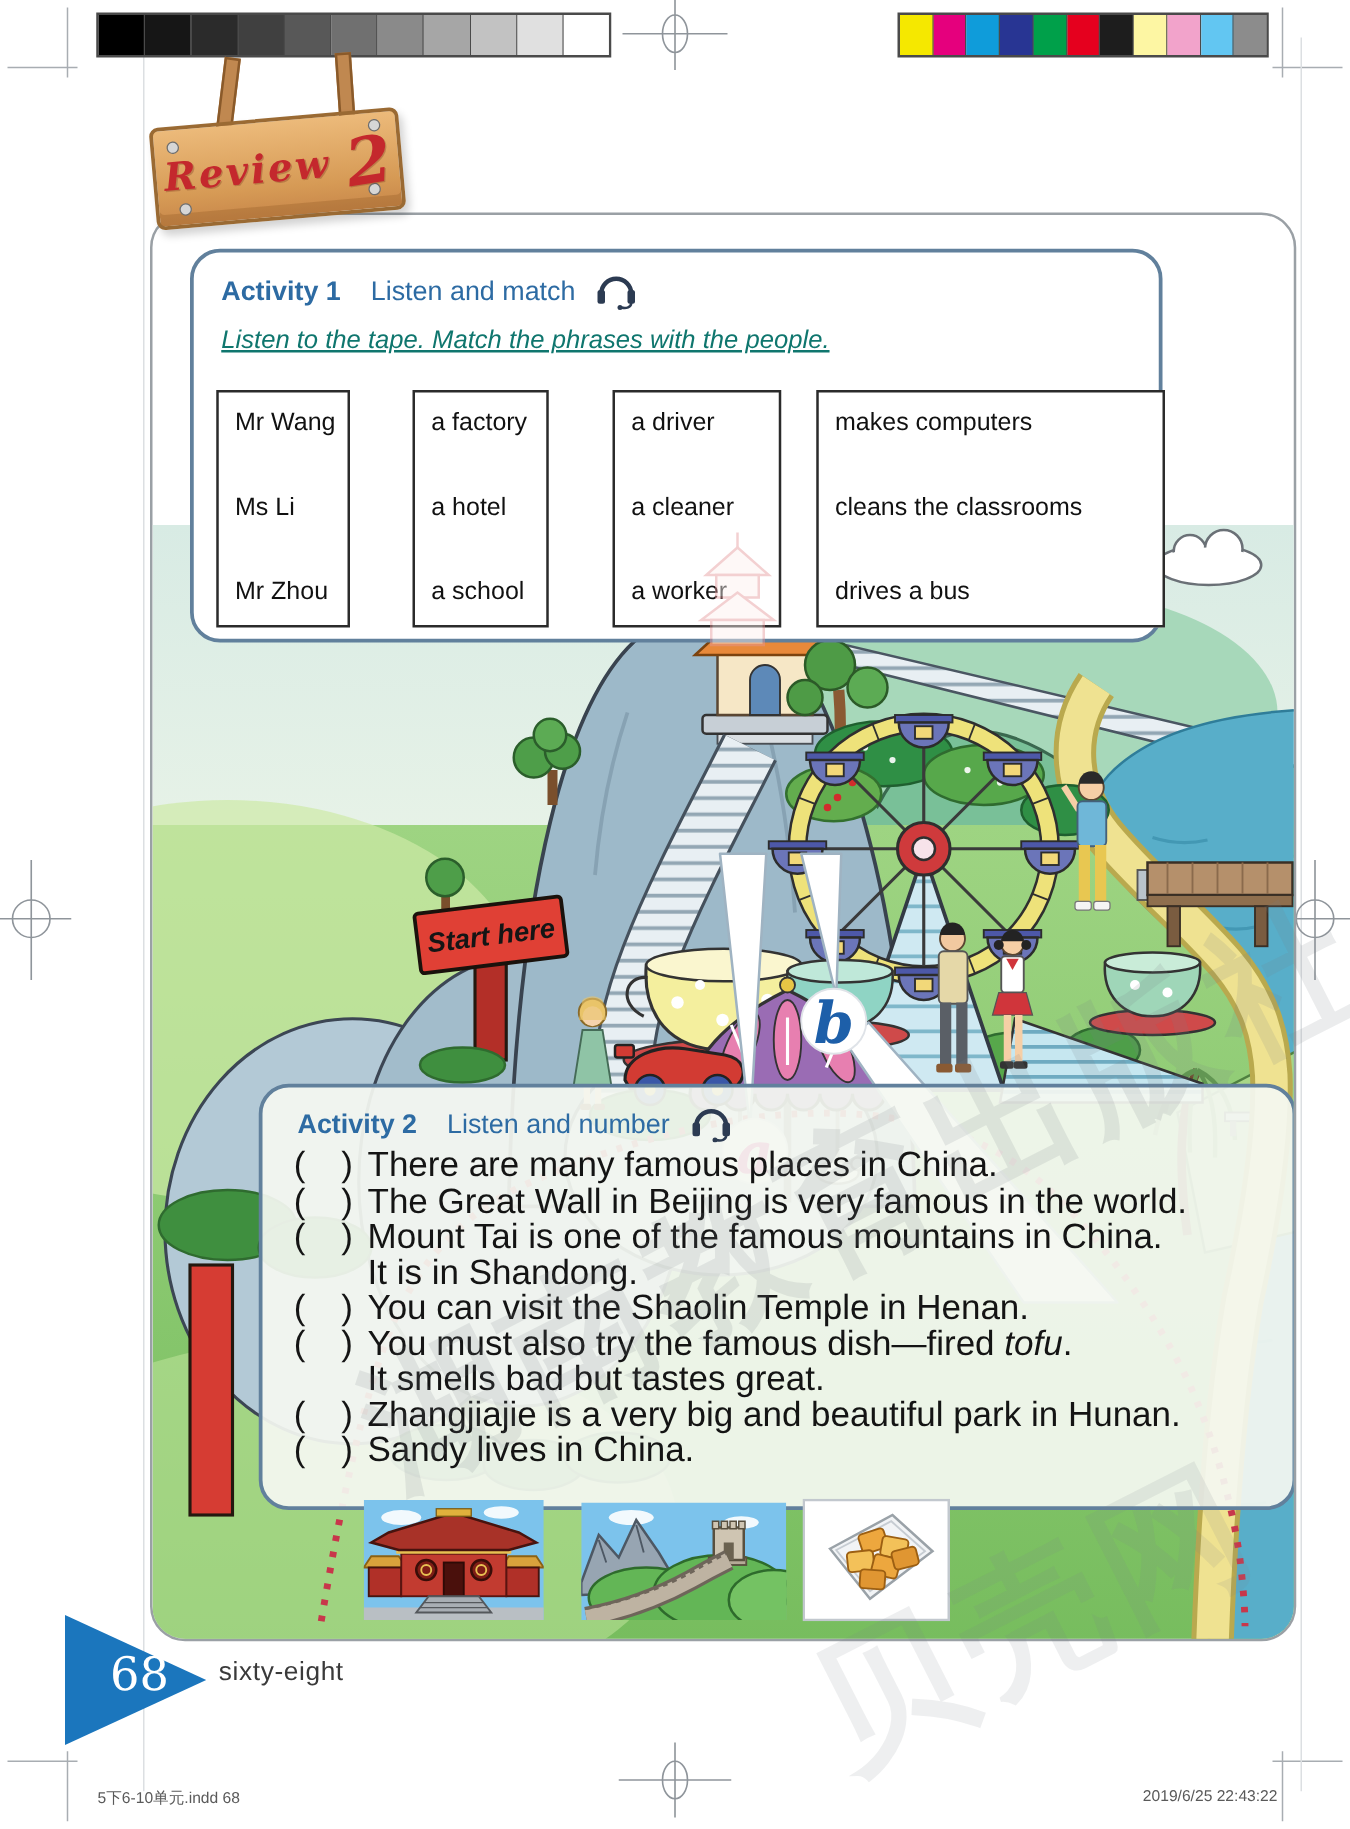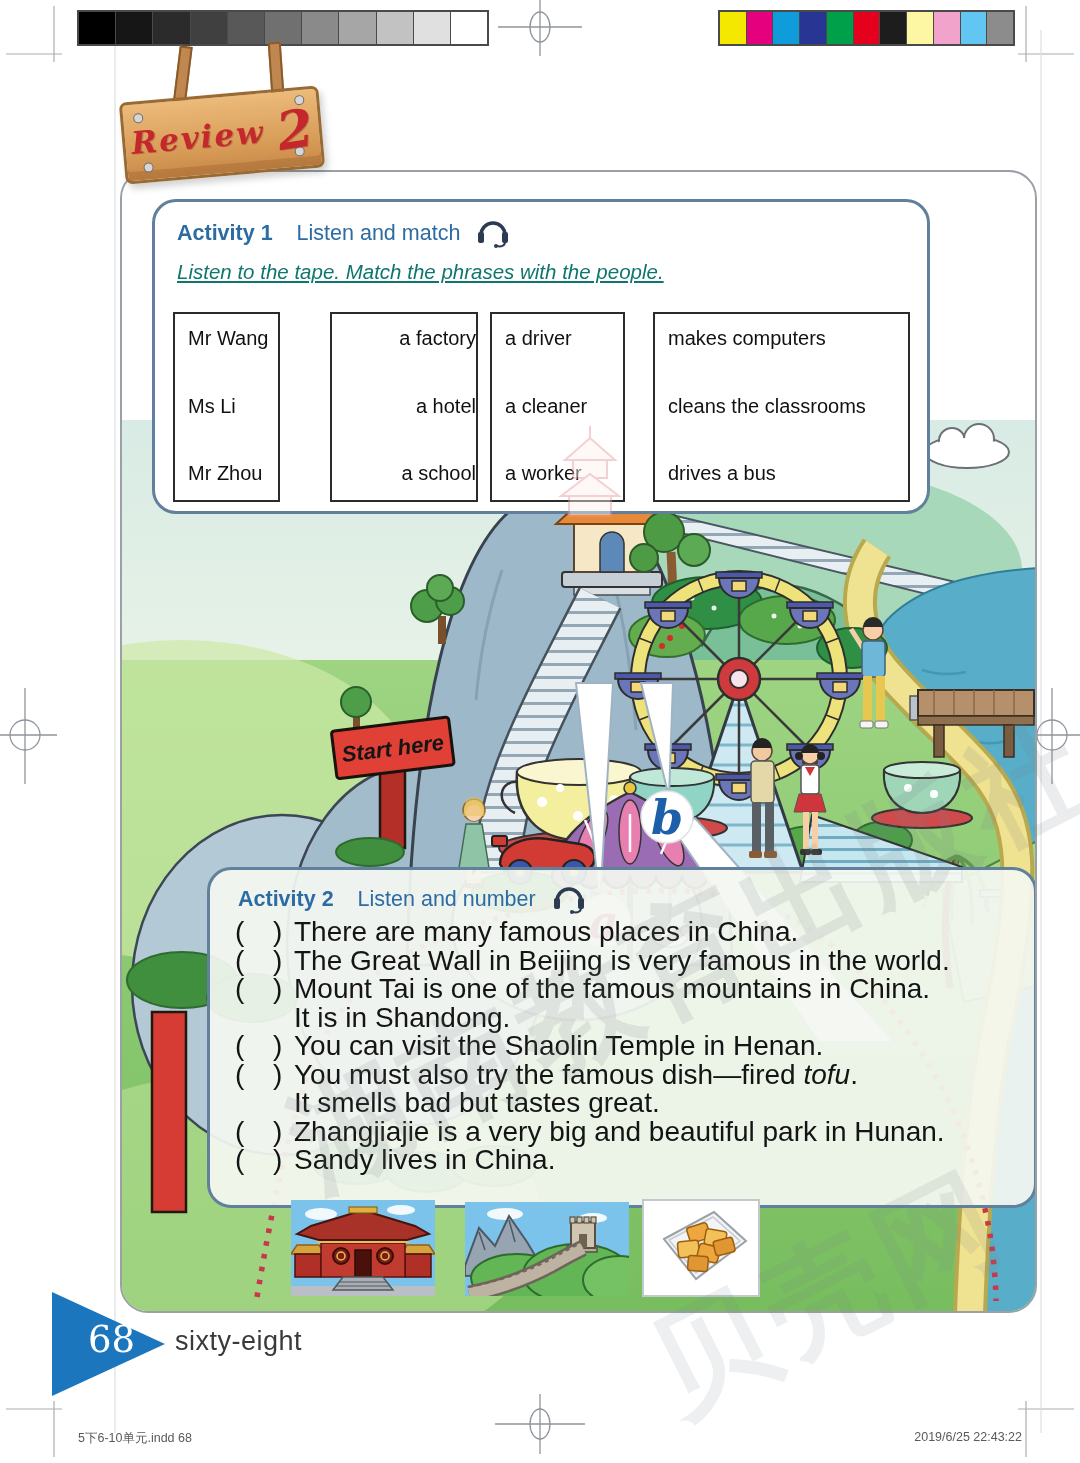--- a/index.html
+++ b/index.html
@@ -40,40 +40,40 @@
   .panel-title{position:absolute;display:flex;align-items:center;}
   .a1 .panel-title{left:22px;top:16px;}
   .a2 .panel-title{left:28px;top:14px;}
   .act-label,.act-title{font-size:21.5px;color:#2d6ba3;}
   .act-label{margin-right:24px;font-weight:bold;}
   .headset{width:34px;height:30px;margin-left:16px;}
   .instruction{position:absolute;left:22px;top:58px;font-style:italic;font-size:20.5px;color:#0f766e;text-decoration:underline;}
   .match-box{position:absolute;top:110px;height:190px;border:2px solid #2b2b2b;background:#fff;
              display:flex;flex-direction:column;justify-content:space-between;
              padding:13px 0 15px 13px;box-sizing:border-box;font-size:20px;color:#111;}
-  .box1{left:18px;width:107px;} .box2{left:175px;width:148px;text-align:right;}
-  .box3{left:335px;width:135px;} .box4{left:498px;width:257px;}
+  .box1{left:18px;width:107px;} .box2{left:175px;width:109px;}
+  .box3{left:335px;width:135px;} .box4{left:498px;width:279px;}
   .lines{position:absolute;left:22px;top:48px;width:780px;}
   .line{height:28.5px;line-height:28.5px;padding-left:3px;font-size:28px;color:#141414;white-space:nowrap;}
   .line .po{display:inline-block;width:38px;}
   .line .pc{display:inline-block;width:21px;}
   .line.cont{padding-left:62px;}
   .pics{position:absolute;left:0;top:0;width:100%;height:100%;pointer-events:none;}
   .pic{position:absolute;}
   .pic-temple{left:81px;top:330px;width:144px;height:96px;}
   .pic-wall{left:255px;top:332px;width:164px;height:94px;}
   .pic-tofu{left:432px;top:329px;width:118px;height:98px;}
   
   .tails-svg{position:absolute;left:120px;top:170px;width:917px;height:1143px;z-index:6;pointer-events:none;}
   
   .tri{position:absolute;left:52px;top:1292px;width:113px;height:104px;background:#1b76bd;
        clip-path:polygon(0 0,100% 50%,0 100%);z-index:4;}
   .pagenum{position:absolute;left:88px;top:1318px;font-family:"DejaVu Serif",serif;
            font-size:37px;color:#fff;z-index:5;text-align:right;}
-  .pageword{position:absolute;left:175px;top:1326px;font-size:27px;color:#3a3a3a;letter-spacing:.5px;z-index:4;}
+  .pageword{position:absolute;left:175px;top:1326px;font-size:21px;color:#3a3a3a;letter-spacing:.5px;z-index:4;}
   .foot-left{position:absolute;left:78px;top:1430px;font-size:12.5px;color:#5a5a5a;z-index:1;}
   .foot-right{position:absolute;right:58px;top:1430px;font-size:12.5px;color:#5a5a5a;z-index:1;}
   
   .wm{position:absolute;font-family:"DejaVu Sans",sans-serif;font-weight:bold;white-space:nowrap;
       pointer-events:none;z-index:9;letter-spacing:8px;}
   .wm1{left:300px;top:1075px;font-size:118px;color:rgba(120,130,136,0.15);
        transform:rotate(-27deg);transform-origin:left center;}
   .wm2{left:660px;top:1300px;font-size:118px;color:rgba(120,130,136,0.13);
        transform:rotate(-27deg);transform-origin:left center;}
   .wm-pagoda{position:absolute;left:555px;top:420px;width:70px;height:100px;opacity:.45;z-index:8;pointer-events:none;}

